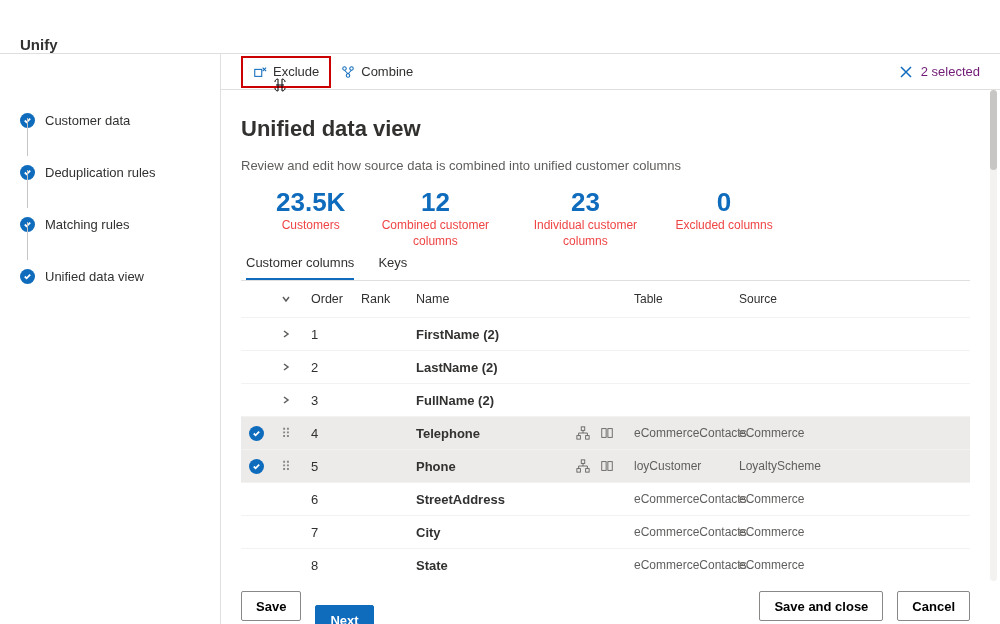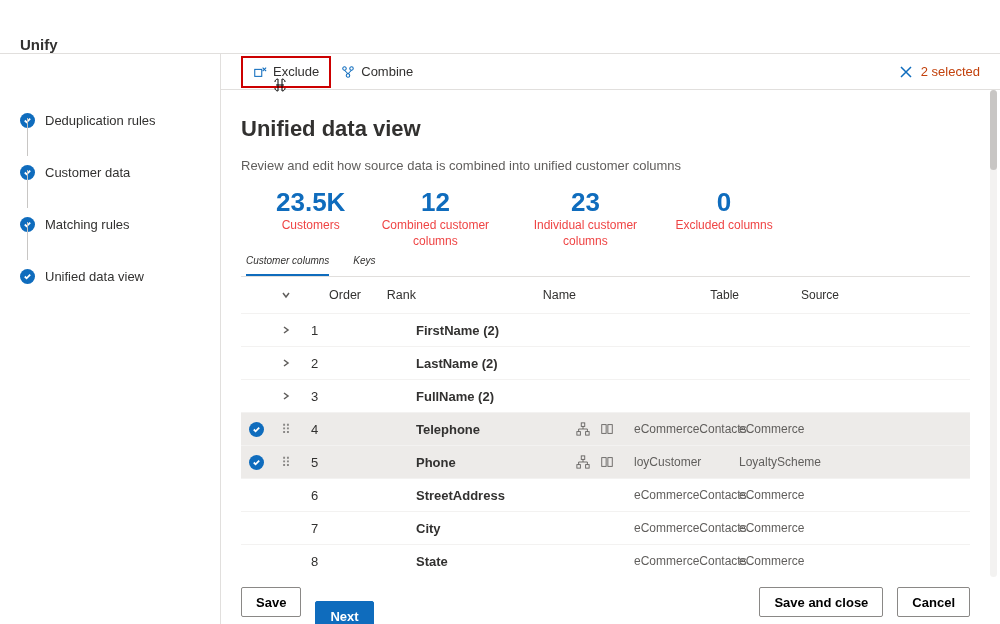--- a/index.html
+++ b/index.html
@@ -14,34 +14,34 @@
   .steps li:last-child::before { display: none; }
   .step-bullet { width: 15px; height: 15px; border-radius: 50%; margin-right: 10px; display: inline-flex; align-items: center; justify-content: center; flex-shrink: 0; }
   .step-bullet.done { background: #0f6cbd; }
   .step-bullet.done svg { stroke: #fff; }
   .step-bullet.pending { background: #fff; border: 1px solid #8a8886; }
   .main { flex: 1; display: flex; flex-direction: column; border-left: 1px solid #e1dfdd; position: relative; }
   .toolbar { height: 36px; border-bottom: 1px solid #e1dfdd; display: flex; align-items: center; padding-left: 20px; padding-right: 20px; }
   .toolbar .btn { display: flex; align-items: center; gap: 6px; padding: 0 10px; height: 30px; color: #323130; cursor: pointer; font-size: 13px; }
   .toolbar .highlight-btn { border: 2px solid #c00; height: 32px; position:relative; }
   .toolbar .spacer { flex: 1; }
-  .toolbar .selcount { display: flex; align-items: center; gap: 8px; color: #c2410c; }
+  .toolbar .selcount { display: flex; align-items: center; gap: 8px; color: #701a75; }
   .scrollbar-fake { position: absolute; right: 3px; top: 36px; width: 7px; bottom: 50px; background: #f3f2f1; border-radius: 4px; }
   .scrollbar-thumb { position: absolute; top: 0; width: 7px; height: 80px; background: #c8c6c4; border-radius: 4px; }
   .content { padding: 26px 30px 0 20px; flex: 1; position: relative; overflow:hidden;}
   .content h1 { font-size: 22px; font-weight: 600; margin-bottom: 16px; }
   .subtitle { color: #605e5c; margin-bottom: 14px; font-size: 13px; }
   .stats { display: flex; gap: 30px; margin-bottom: 2px; padding-left:35px;}
   .stat { text-align: center; }
   .stat-val { color: #0f6cbd; font-size: 26px; font-weight: 600; }
   .stat-lbl { color: #ef4444; font-size: 12px; max-width: 120px; line-height:1.3;}
   .tabs { display: flex; gap: 24px; border-bottom: 1px solid #e1dfdd; margin-top: 0px; padding-left:5px;}
-  .tab { padding: 4px 0 8px 0; font-size: 10px; cursor: pointer; color: #323130; position: relative; font-style: italic; }
+  .tab { padding: 4px 0 8px 0; font-size: 13px; cursor: pointer; color: #323130; position: relative; }
   .tab.active { border-bottom: 2px solid #0f6cbd; color: #323130; font-weight:400;}
-  .table-head { display: flex; align-items: center; height: 36px; font-size: 12.5px; color: #323130; border-bottom:0px;text-align:right;}
+  .table-head { display: flex; align-items: center; height: 36px; font-size: 12.5px; color: #323130; border-bottom:0px;}
   .col-check { width: 30px; display:flex; justify-content:center;}
   .col-expand { width: 30px; display: flex; justify-content: center; color: #605e5c; }
   .col-order { width: 60px; text-align:left; padding-left:10px;}
   .col-rank { width: 55px; }
   .col-name { width: 160px; font-weight: 600; }
   .col-icons { width: 58px; display:flex; gap:10px; color:#605e5c; justify-content:flex-start;}
   .col-table { width: 105px; font-size: 12px; color: #605e5c; }
   .col-source { width: 100px; font-size: 12px; color: #605e5c; }
   .table-head .col-name, .table-head .col-table, .table-head .col-source, .table-head .col-rank, .table-head .col-order { font-weight: 400; color: #323130; }
   .table-head .col-order-h { width:60px; padding-left:10px;}
@@ -67,29 +67,29 @@
   <div class="body">
 
     <div class="sidebar">
       <ul class="steps">
         <li>
           <span class="step-bullet done">
               <svg width="9" height="9" viewBox="0 0 10 10" fill="none" stroke-width="2">
                 <path d="M2 5 L4 7 L8 3"></path>
               </svg>
             </span>
-          <span>Deduplication rules</span>
+          <span>Customer data</span>
         </li>
         <li>
           <span class="step-bullet done">
               <svg width="9" height="9" viewBox="0 0 10 10" fill="none" stroke-width="2">
                 <path d="M2 5 L4 7 L8 3"></path>
               </svg>
             </span>
-          <span>Customer data</span>
+          <span>Deduplication rules</span>
         </li>
         <li>
           <span class="step-bullet done">
               <svg width="9" height="9" viewBox="0 0 10 10" fill="none" stroke-width="2">
                 <path d="M2 5 L4 7 L8 3"></path>
               </svg>
             </span>
           <span>Matching rules</span>
         </li>
         <li>

